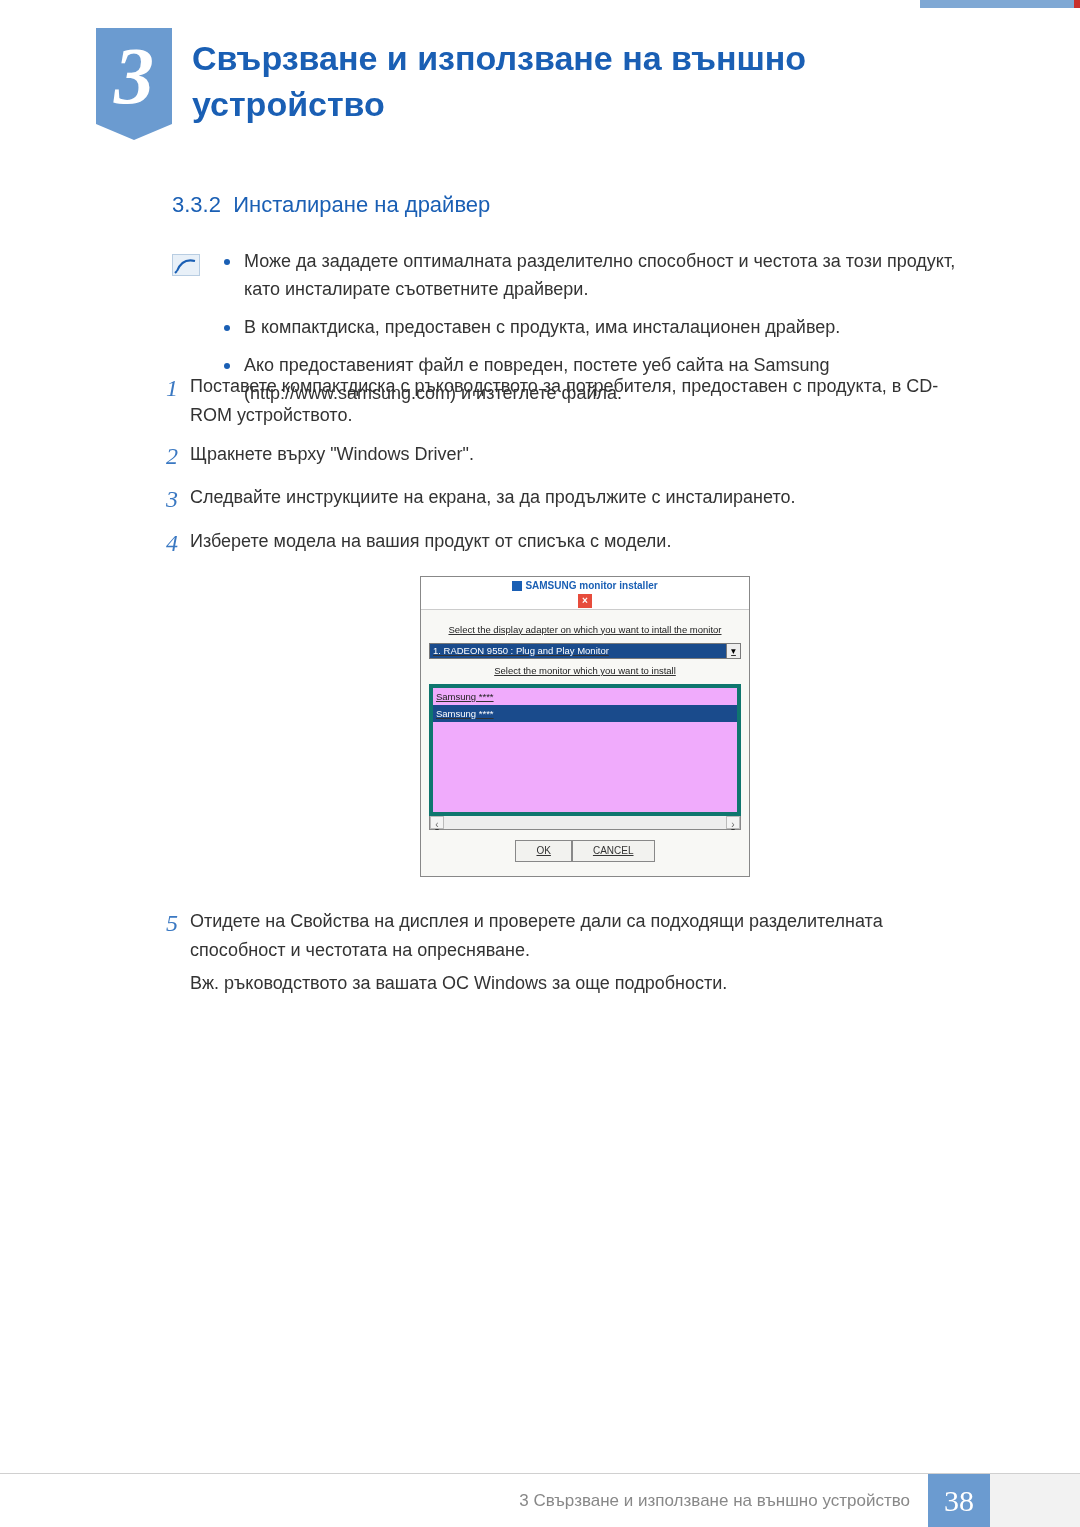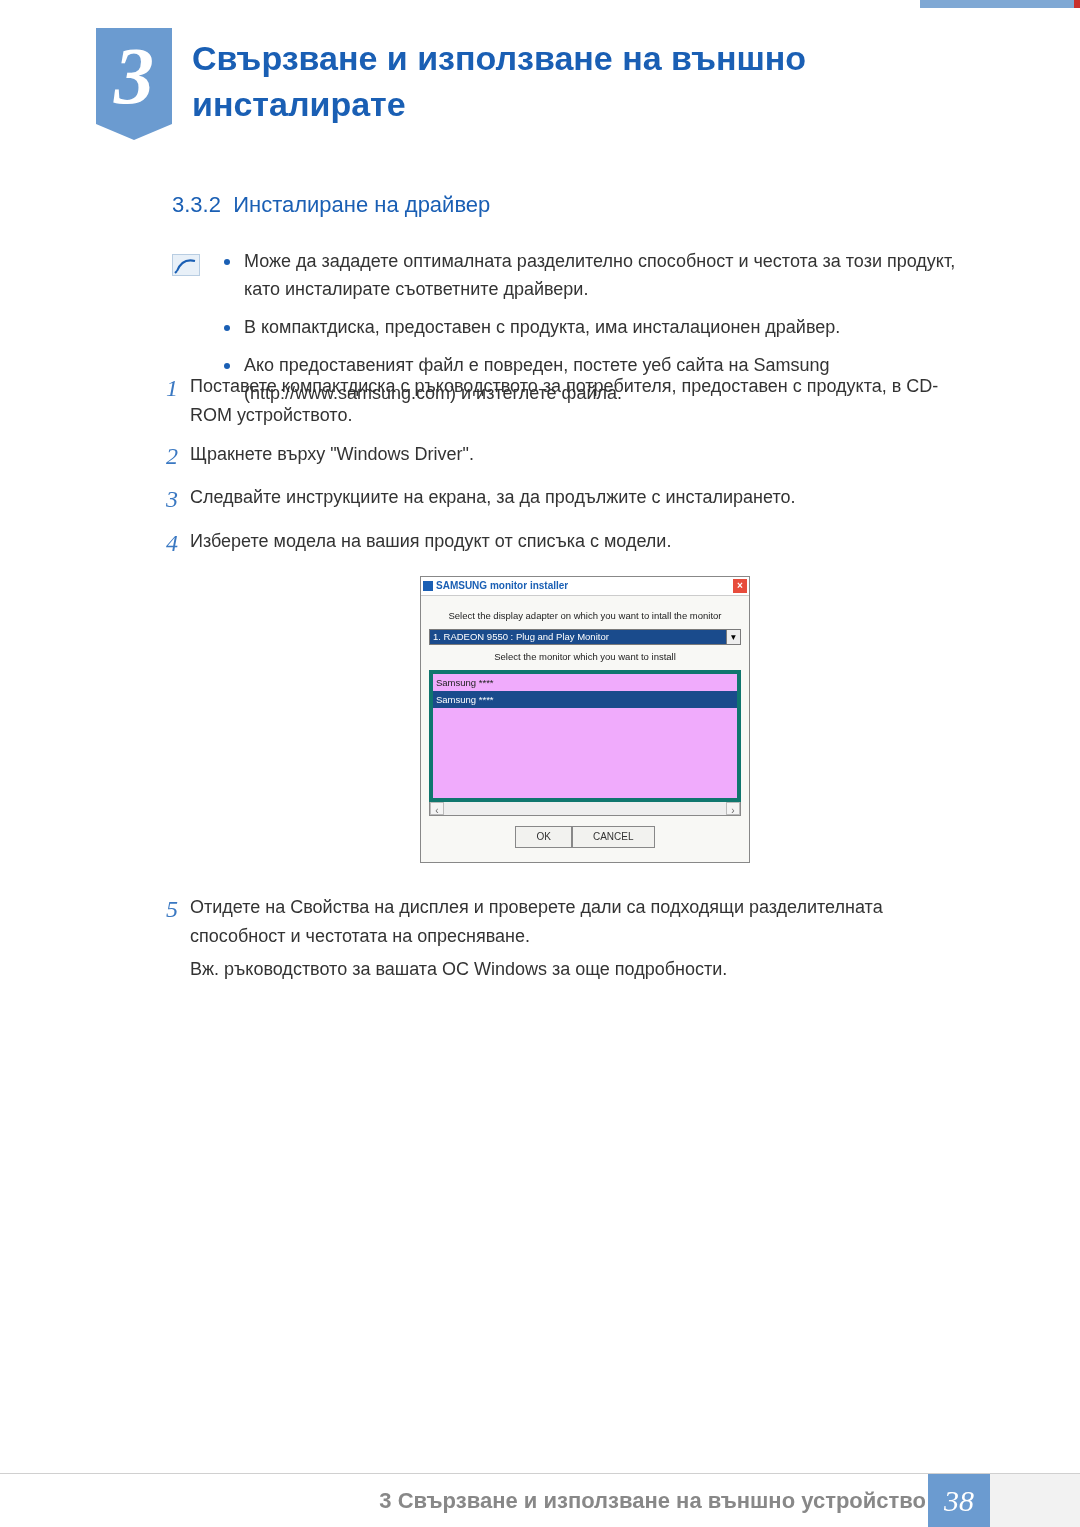--- a/index.html
+++ b/index.html
@@ -141,40 +141,41 @@
     background: #f8f8f5;
     font-size: 10px;
   }
   .dialog-title {
     display: flex;
     align-items: center;
     justify-content: space-between;
     background: #fff;
     border-bottom: 1px solid #ccc;
     padding: 1px 2px;
+    flex-direction: column;
   }
   .dialog-title-left {
     display: flex; align-items: center; gap: 3px;
     color: #1a5fb4; font-weight: bold;
     font-size: 10px;
   }
   .dialog-logo {
     width: 10px; height: 10px;
     background: #1a5fb4;
   }
   .dialog-close {
     width: 14px; height: 14px;
     background: #e74c3c;
     color: #fff;
     text-align: center;
     line-height: 13px;
     font-size: 10px;
     font-weight: bold;
   }
-  .dialog-body { padding: 8px 4px 6px; }
+  .dialog-body { padding: 8px 4px 6px; text-decoration: underline; }
   .dialog-label { text-align: center; font-size: 9.5px; margin: 4px 0 6px; color:#222; }
   .dialog-combo {
     display: flex;
     border: 1px solid #7a7a7a;
     background: #1a4b8c;
     color: #fff;
     font-size: 9.5px;
     height: 16px;
     line-height: 14px;
     padding-left: 3px;
@@ -236,52 +237,51 @@
     bottom: 0; left: 0; right: 0;
     height: 54px;
     border-top: 1px solid #d0d0d0;
     display: flex;
     justify-content: flex-end;
     align-items: stretch;
   }
   .footer-text {
     align-self: center;
     color: #888;
-    font-size: 22px;
-    padding-right: 2px;
-    font-weight: bold;
+    font-size: 17px;
+    padding-right: 18px;
+    font-weight: normal;
   }
   .footer-page {
     width: 62px;
     background: #6b9bd0;
     color: #fff;
     font-size: 30px;
     display: flex;
     align-items: center;
     justify-content: center;
     font-family: "Times New Roman", serif;
-    font-style: italic;
   }
   .footer-cap {
     width: 90px;
     background: #f2f2f2;
   }
 </style>
 </head>
 <body>
 
 <div class="top-strip">
   <div class="top-strip-inner"></div>
 </div>
 
 <div class="chapter-badge">
   <div class="chapter-number">3</div>
 </div>
 
-<h1 class="chapter-title">Свързване и използване на външно инсталирате</h1>
+<h1 class="chapter-title">Свързване и използване на външно устройство</h1>
 
 <div class="section-heading">
   <span>3.3.2</span>&nbsp;&nbsp;<span>Инсталиране на драйвер</span>
 </div>
 
 <div class="note-block">
   <div class="note-icon">
     <svg width="26" height="20" viewBox="0 0 26 20">
       <path d="M4 16 C8 6 14 4 22 6" stroke="#1a5fb4" stroke-width="2" fill="none"></path>
       <path d="M4 16 L2 18" stroke="#1a5fb4" stroke-width="2"></path>

